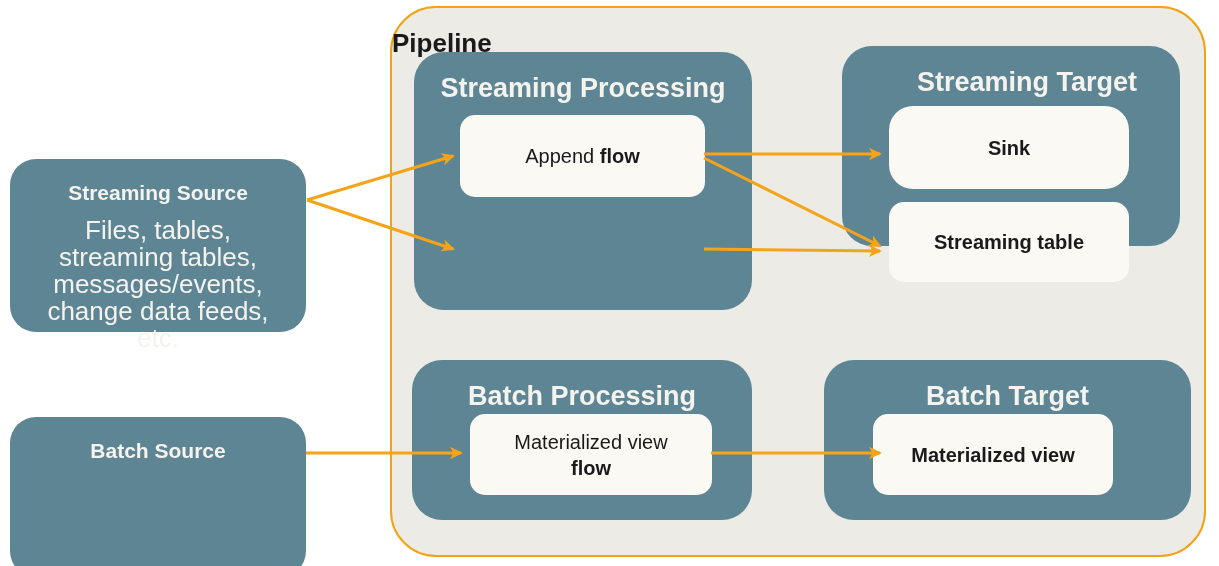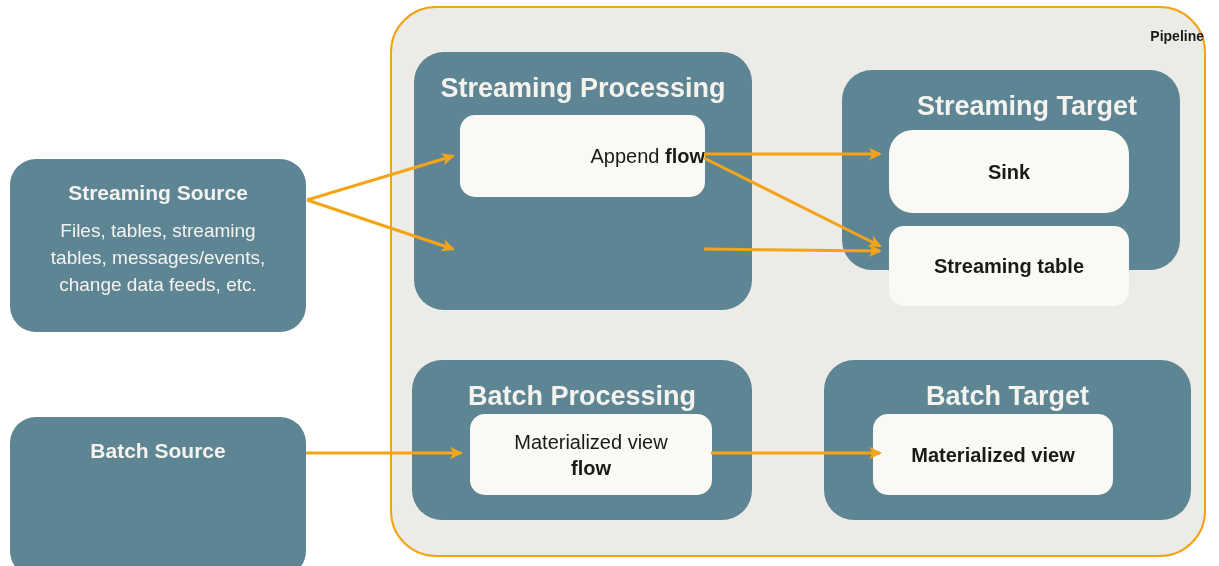--- a/index.html
+++ b/index.html
@@ -17,64 +17,64 @@
     background: var(--teal, #5E8594);
     color: var(--text_light, #F5F3EE);
     border-radius: 26px;
     text-align: center;
     padding: 21px 32px 0;
     margin-top: 44px;
   }
   #streaming-source { left: 10px; top: 115px; width: 296px; height: 173px; }
   #batch-source     { left: 10px; top: 373px; width: 296px; height: 160px; }
   .source-title { font-weight: 700; font-size: 21px; line-height: 26px; }
-  .source-body  { font-size: 19px; line-height: 27px; margin-top: 11px; }
+  .source-body  { font-size: 26px; line-height: 27px; margin-top: 11px; }
 
   
   #pipeline {
     position: absolute;
     left: 390px; top: 6px; width: 816px; height: 551px;
     background: var(--pipeline_bg, #ECEBE6);
     border: 2px solid var(--pipeline_border, #F2A313);
     border-radius: 46px;
   }
   .pipeline-label {
     position: absolute; top: 20px; left: 0; right: 0;
-    text-align: right;
-    font-size: 14px; font-weight: 700;
+    text-align: left;
+    font-size: 26px; font-weight: 700;
     color: var(--text_dark, #1A1A1A);
   }
 
   
   .stage {
     position: absolute;
     background: var(--teal, #5E8594);
     border-radius: 30px;
     color: var(--text_light, #F5F3EE);
   }
   #streaming-processing { left: 22px;  top: 44px;  width: 338px; height: 258px; }
-  #streaming-target     { left: 450px; top: 62px;  width: 338px; height: 200px; padding-left: 32px; }
+  #streaming-target     { left: 450px; top: 38px;  width: 338px; height: 200px; padding-left: 32px; }
   #batch-processing     { left: 20px;  top: 352px; width: 340px; height: 160px; }
   #batch-target         { left: 432px; top: 352px; width: 367px; height: 160px; }
   .stage-title {
     text-align: center; font-weight: 700; font-size: 27px; margin-top: 21px;
   }
 
   
   .card {
     position: absolute;
     background: var(--card_bg, #FAF9F4);
     border-radius: 15px;
     display: flex; align-items: center; justify-content: center;
     color: var(--text_dark, #1A1A1A);
     font-size: 20px; line-height: 26px;
     text-align: center;
   }
   .card .b { font-weight: 700; }
-  #card-append { left: 46px; top: 63px;  width: 245px; height: 82px; justify-content: flex-end; }
+  #card-append { left: 46px; top: 63px;  width: 245px; height: 82px; }
   #card-cdc    { left: 46px; top: 158px; width: 245px; height: 80px; }
   #card-sink   { left: 47px; top: 60px;  width: 240px; height: 83px; border-radius: 24px; }
   #card-table  { left: 47px; top: 156px; width: 240px; height: 80px; }
   #card-mvflow { left: 58px; top: 54px;  width: 242px; height: 81px; }
   #card-mv     { left: 49px; top: 54px;  width: 240px; height: 81px; }
 
   
   #arrow-layer {
     position: absolute; left: 0; top: 0;
     width: 1219px; height: 566px;

